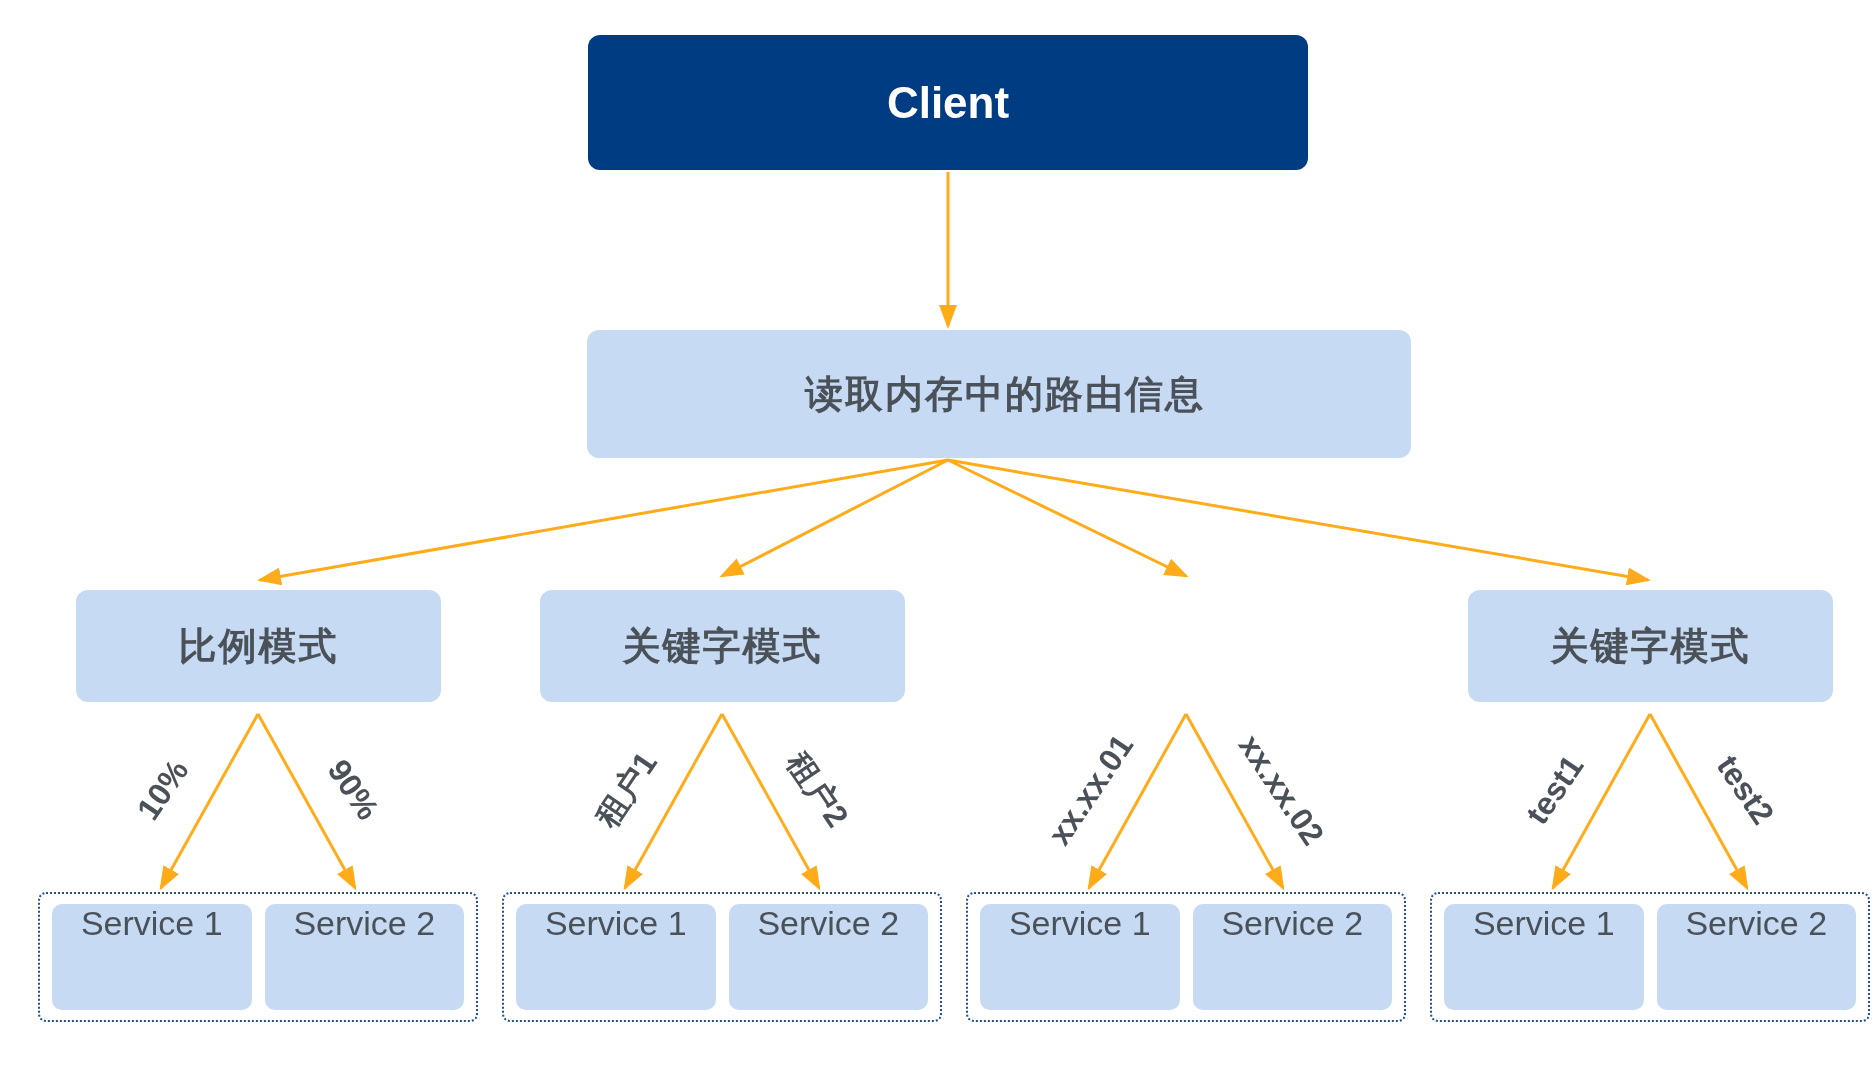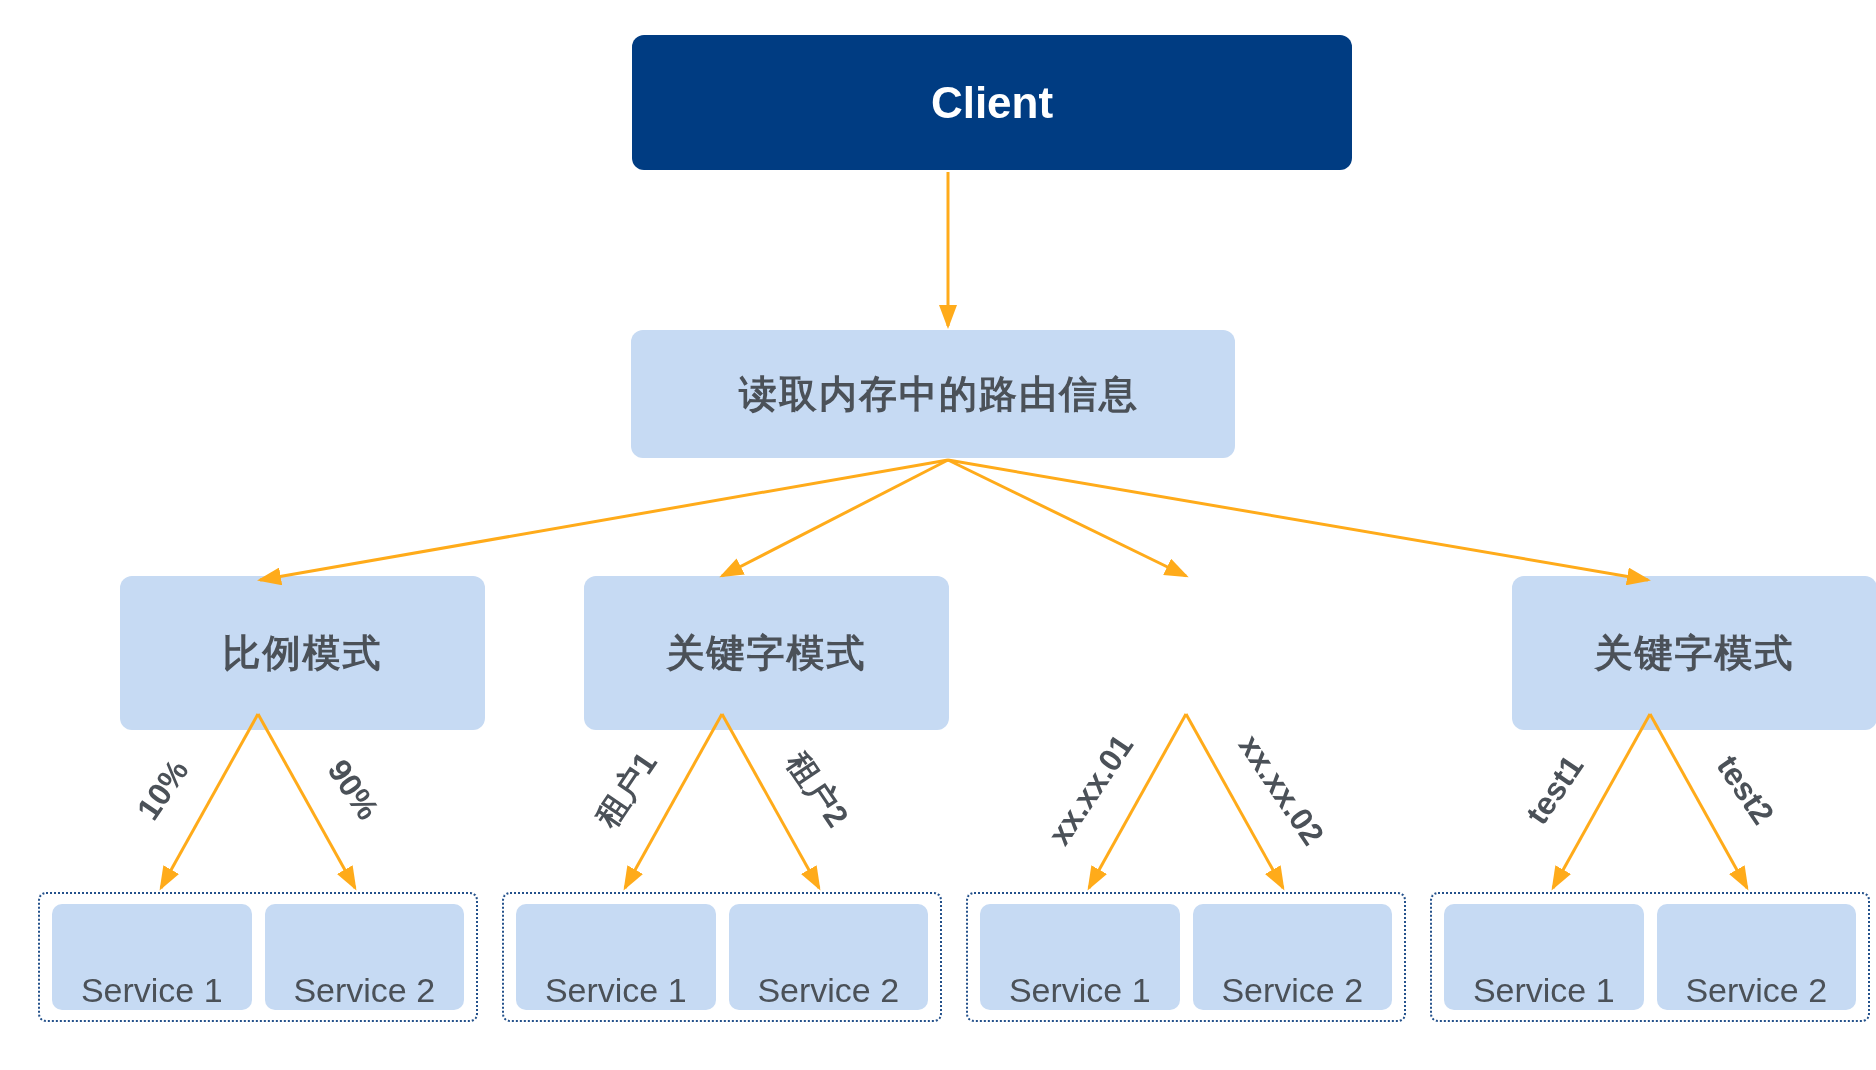--- a/index.html
+++ b/index.html
@@ -11,46 +11,46 @@
     --white:#ffffff;
   }
   html,body{margin:0;padding:0;background:#ffffff;}
   body{font-family:"Liberation Sans","DejaVu Sans",sans-serif;}
   .canvas{position:relative;width:1876px;height:1070px;background:#ffffff;overflow:hidden;}
 
   .arrows{position:absolute;left:0;top:0;width:1876px;height:1070px;pointer-events:none;}
   .arrow{stroke:var(--orange);stroke-width:3;fill:none;}
   .arrowhead-path{fill:var(--orange);}
 
-  .node{position:absolute;display:flex;align-items:center;justify-content:center;box-sizing:border-box;margin-left:44px;}
+  .node{position:absolute;display:flex;align-items:center;justify-content:center;box-sizing:border-box;}
 
   .client-box{left:588px;top:35px;width:720px;height:135px;background:var(--navy);border-radius:12px;}
   .client-box .lbl{color:var(--white);font-size:44px;font-weight:700;}
 
-  .router-box{left:587px;top:330px;width:604px;height:128px;background:var(--light-blue);border-radius:12px;padding-left:12px;}
+  .router-box{left:587px;top:330px;width:824px;height:128px;background:var(--light-blue);border-radius:12px;padding-left:12px;}
   .router-box .lbl{color:var(--text);font-size:38px;font-weight:600;letter-spacing:2px;}
 
-  .mode-box{top:576px;width:365px;height:154px;background:var(--light-blue);border-radius:12px;}
+  .mode-box{top:590px;width:365px;height:112px;background:var(--light-blue);border-radius:12px;}
   .mode-box .lbl{color:var(--text);font-size:38px;font-weight:600;letter-spacing:2px;}
   .b0{left:76px;} .b1{left:540px;} .b2{left:1004px;} .b3{left:1468px;align-items:center;}
 
   .edge-label{position:absolute;color:var(--text);font-size:32px;font-weight:600;white-space:nowrap;
               transform:translate(-50%,-50%) rotate(-56deg);}
   .edge-label.right{transform:translate(-50%,-50%) rotate(56deg);}
   .el-b0-left{left:163px;top:790px;}  .el-b0-right{left:353px;top:790px;}
   .el-b1-left{left:627px;top:790px;}  .el-b1-right{left:817px;top:790px;}
   .el-b2-left{left:1091px;top:790px;} .el-b2-right{left:1281px;top:790px;}
   .el-b3-left{left:1555px;top:790px;} .el-b3-right{left:1745px;top:790px;}
 
   .service-group{position:absolute;top:892px;width:440px;height:130px;box-sizing:border-box;
                  border:2px dotted var(--group-border);border-radius:8px;
                  display:flex;align-items:center;gap:13px;padding:0 12px;}
   .g0{left:38px;} .g1{left:502px;} .g2{left:966px;} .g3{left:1430px;}
   .service-box{flex:1;height:106px;background:var(--light-blue);border-radius:10px;
-               display:flex;align-items:flex-end;justify-content:center;}
+               display:flex;align-items:flex-start;justify-content:center;}
   .service-box .lbl{color:var(--text);font-size:34px;font-weight:400;white-space:nowrap;}
 </style>
 </head>
 <body>
 
 <div class="canvas">
 
   <div class="node client-box">
     <span class="lbl">Client</span>
   </div>

